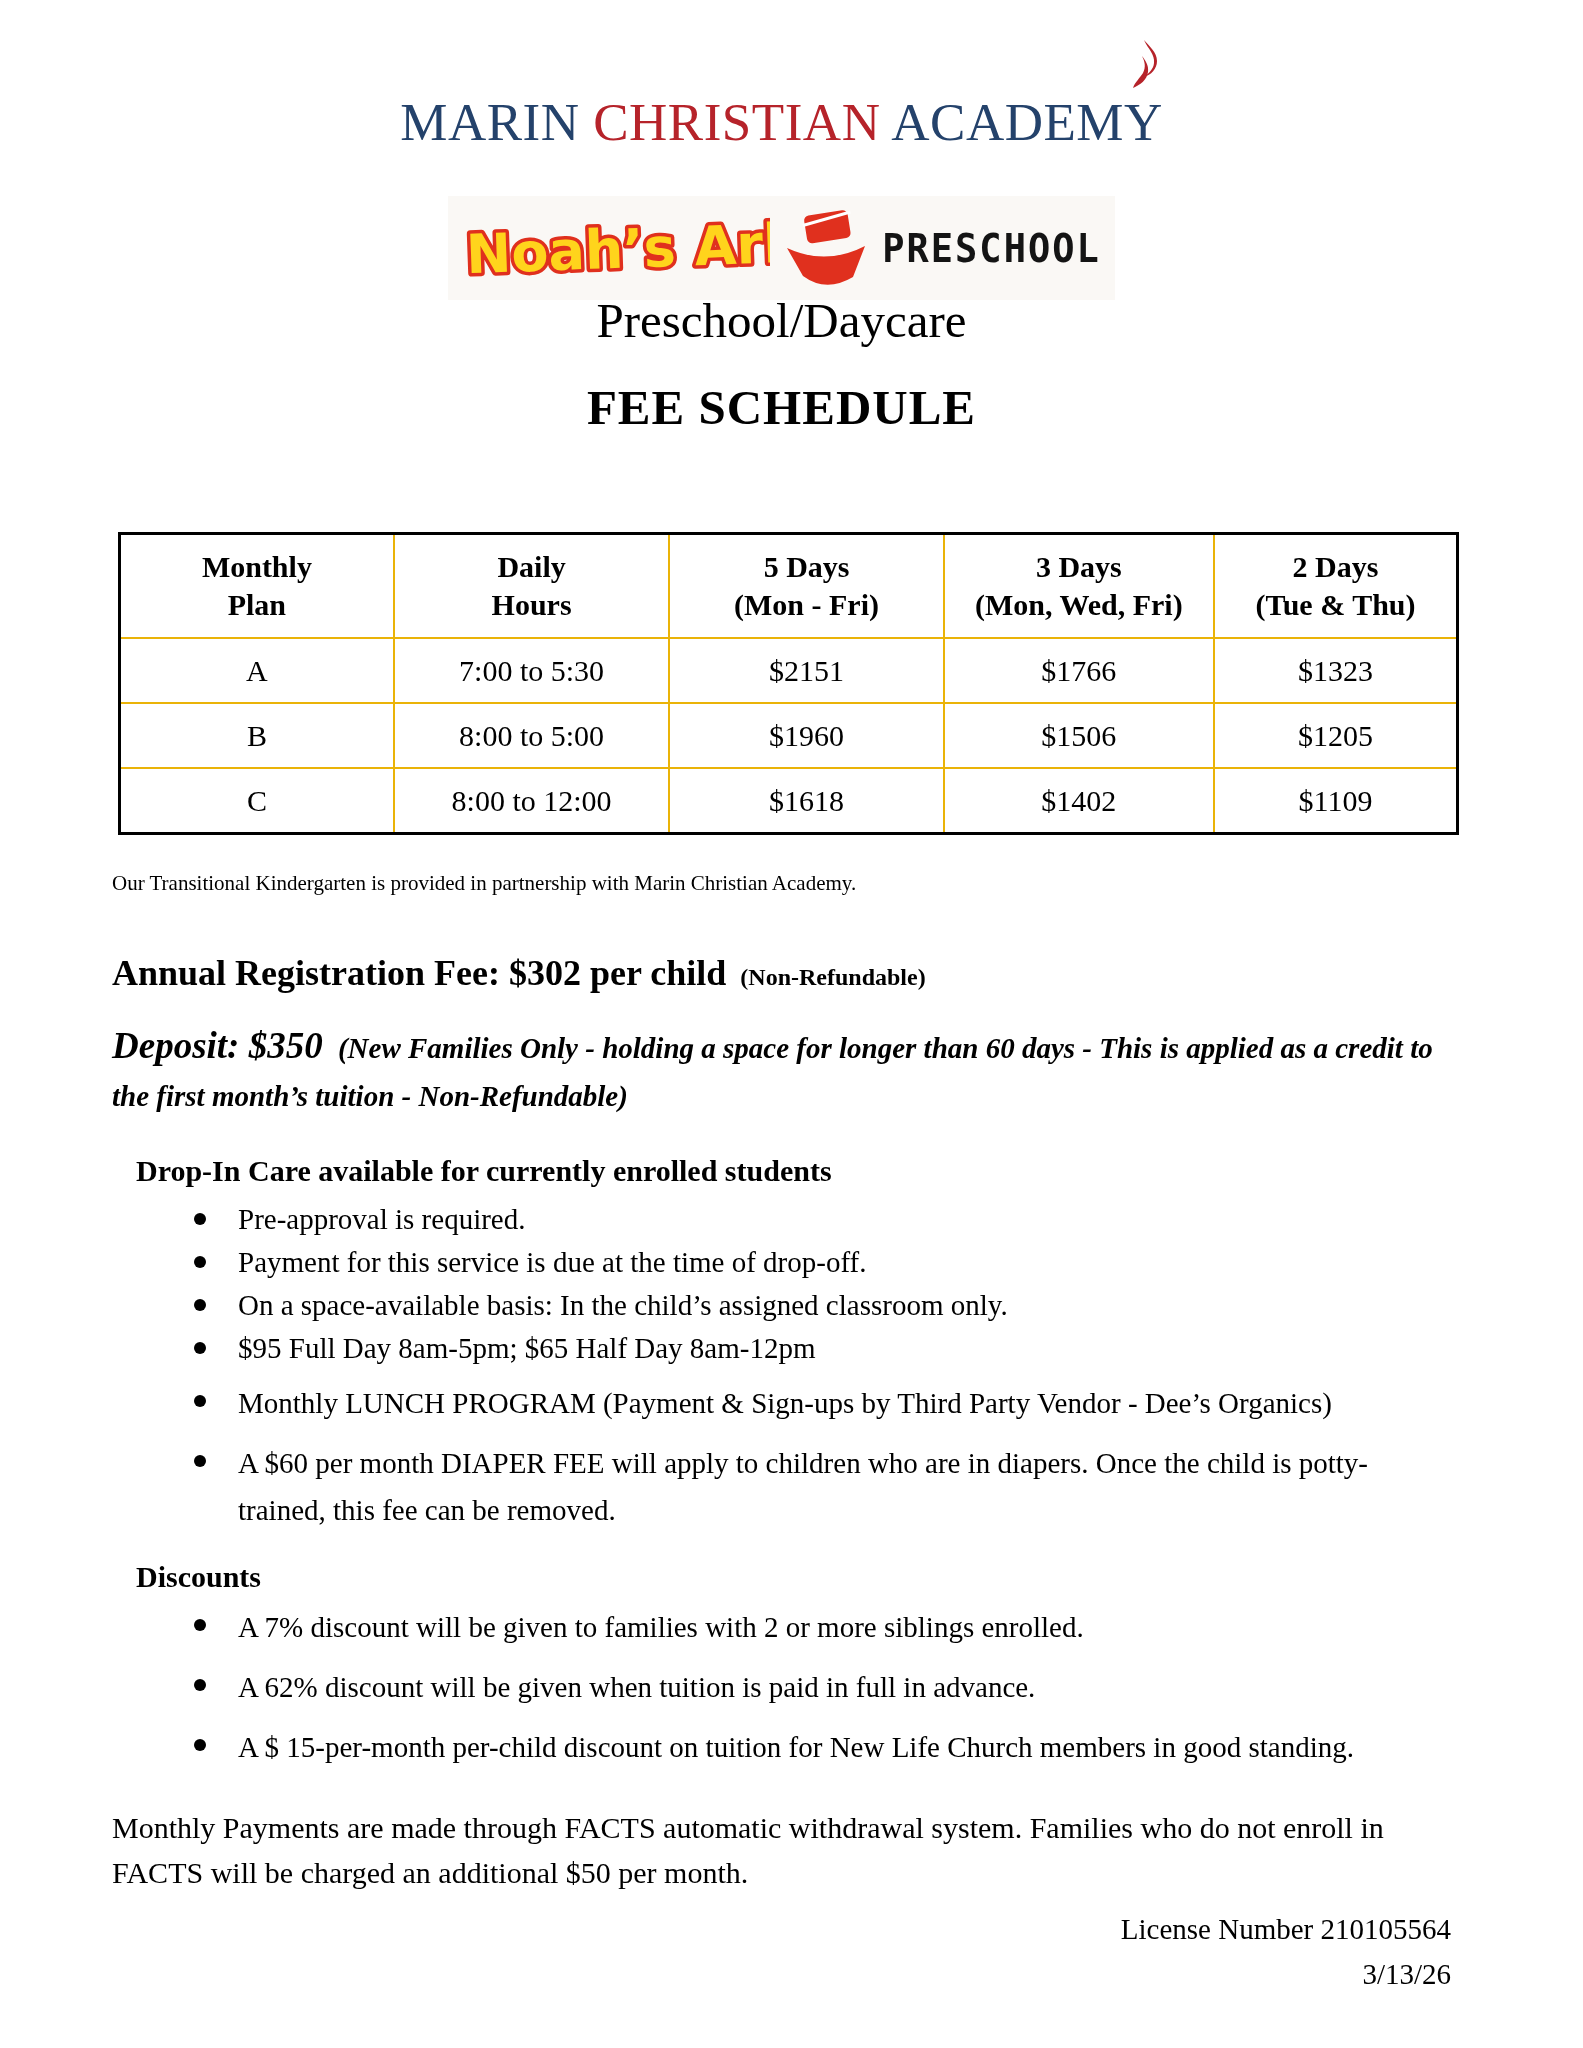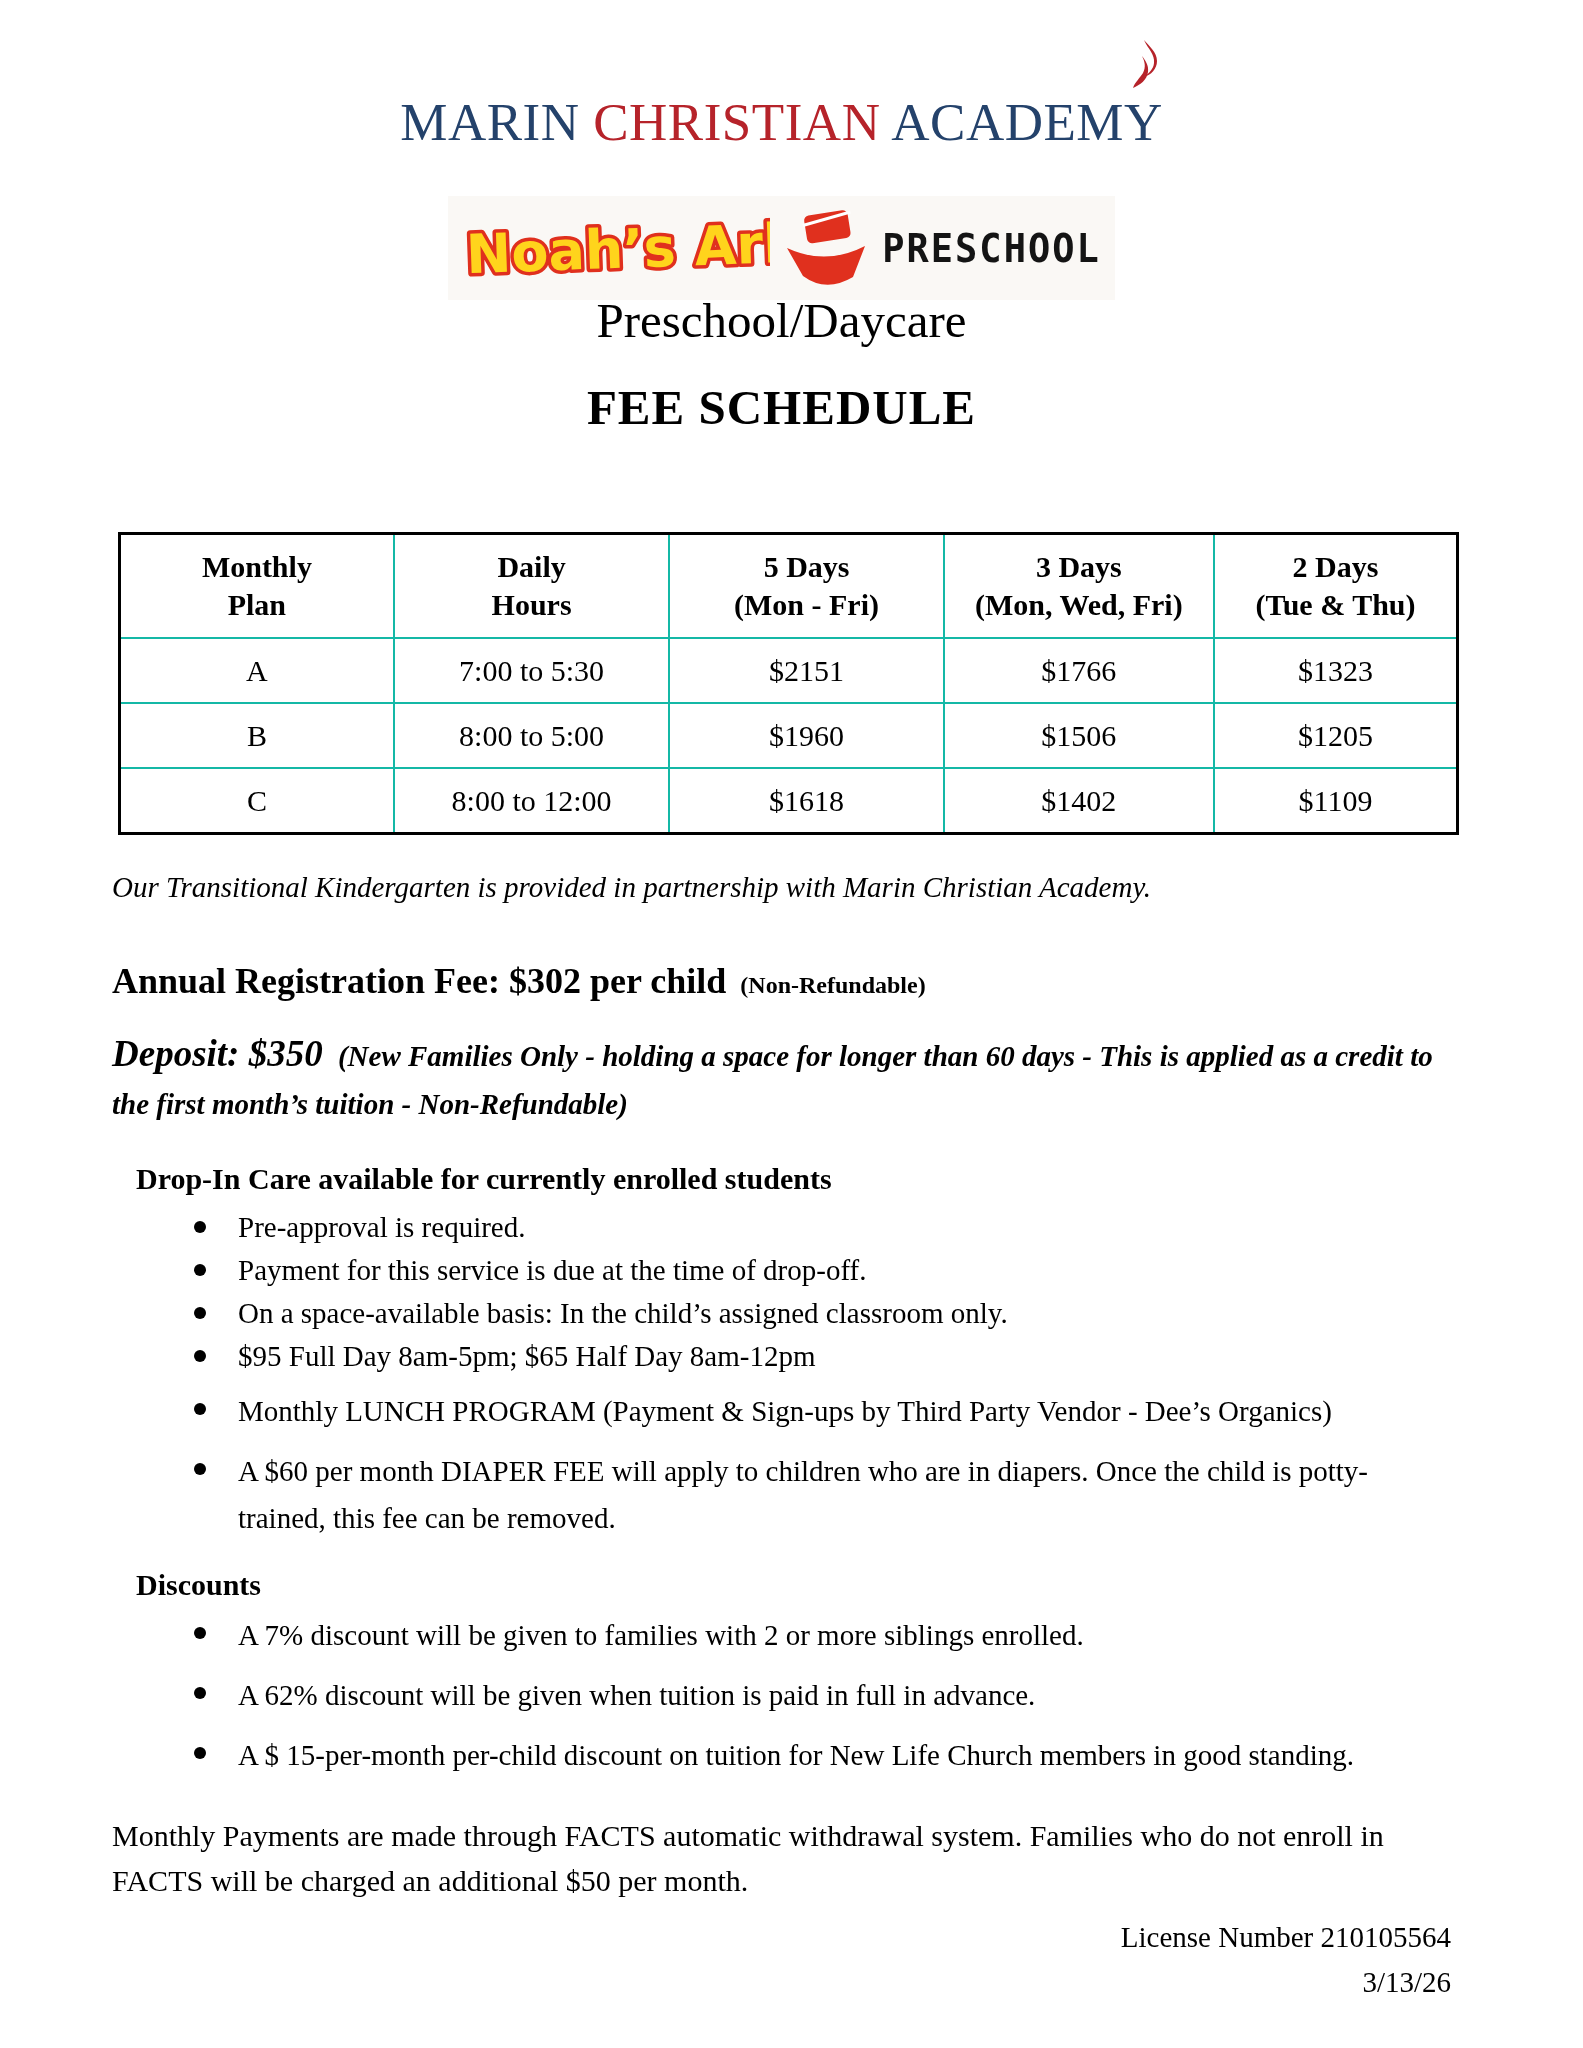--- a/index.html
+++ b/index.html
@@ -73,36 +73,35 @@
 
   
   table.fee {
     border-collapse: collapse;
     width: 1341px;
     margin: 94px auto 0 6px;
     border: 3px solid #000;
     table-layout: fixed;
   }
   table.fee th, table.fee td {
-    border: 2px solid #14b8a6;
+    border: 2px solid #eab308;
     text-align: center;
     vertical-align: middle;
     font-size: 30px;
     padding: 0 4px;
   }
   table.fee th { font-weight: bold; line-height: 1.28; padding: 13px 4px; }
   table.fee td { height: 63px; font-weight: normal; }
   .col1 { width: 20.5%; } .col2 { width: 20.6%; } .col3 { width: 20.5%; }
   .col4 { width: 20.2%; } .col5 { width: 18.2%; }
 
   
   .partnership-note {
     margin-top: 36px;
-    font-style: italic;
-    font-size: 29px;
+    font-size: 21px;
   }
   .registration {
     margin-top: 56px;
     font-weight: bold;
   }
   .reg-main { font-size: 36px; }
   .reg-qual { font-size: 24px; margin-left: 10px; }
   .deposit {
     margin-top: 28px;
     font-weight: bold;

